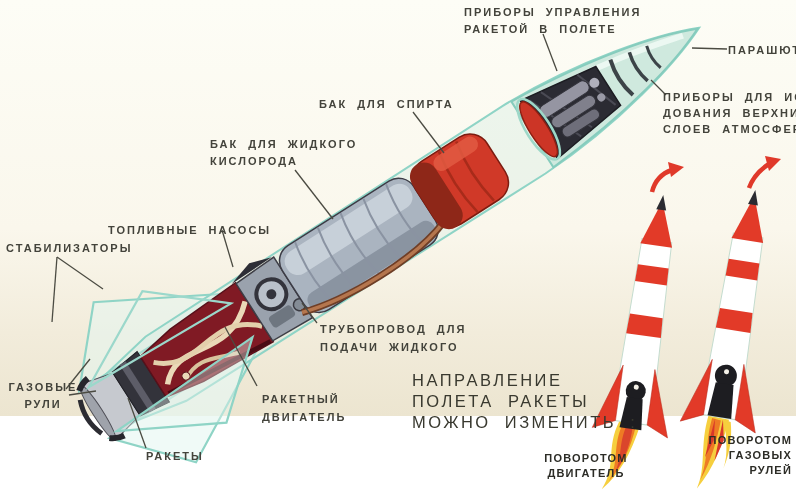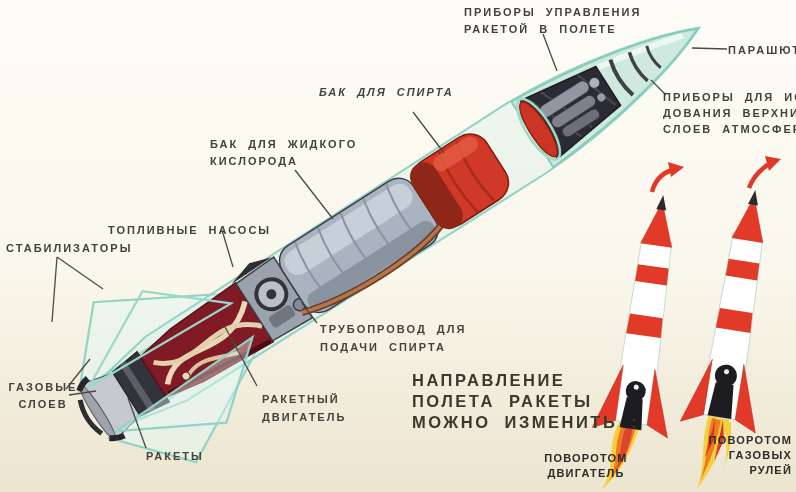--- a/index.html
+++ b/index.html
@@ -1,24 +1,24 @@
 <!DOCTYPE html>
 <html><head>
 <meta charset="utf-8">
 <style>
   html,body{margin:0;padding:0;}
   body{width:796px;height:492px;overflow:hidden;
        font-family:"Liberation Sans", sans-serif;}
-  #stage{position:relative;width:796px;height:492px;
+  #stage{position:relative;width:796px;height:416px;
          background:linear-gradient(180deg,#fdfdf6 0%,#faf7ec 55%,#f2ecdb 80%,#ece5d0 100%);}
   svg{position:absolute;left:0;top:0;}
   .lbl{position:absolute;font-size:11px;font-weight:600;color:#43433b;
        letter-spacing:2px;word-spacing:5px;white-space:nowrap;line-height:17px;}
   .lbl div{white-space:nowrap;}
-  .heading{position:absolute;font-size:16.5px;font-weight:bold;color:#39392f;
+  .heading{position:absolute;font-size:16.5px;font-weight:normal;color:#39392f;
        letter-spacing:2.5px;word-spacing:7px;line-height:21px;white-space:nowrap;}
   .note{position:absolute;font-size:11px;font-weight:700;color:#2c2c26;
        letter-spacing:1.2px;line-height:15px;white-space:nowrap;}
   .ctr{text-align:center;} .rgt{text-align:right;}
 </style>
 </head>
 <body>
 
 <div id="stage">
 
@@ -191,50 +191,50 @@
 <div class="lbl" style="left:728px;top:42px;">
   <div>ПАРАШЮТ</div>
 </div>
 
 <div class="lbl" style="left:663px;top:89px;line-height:16px;">
   <div>ПРИБОРЫ ДЛЯ ИССЛЕ</div>
   <div>ДОВАНИЯ ВЕРХНИХ</div>
   <div>СЛОЕВ АТМОСФЕРЫ</div>
 </div>
 
-<div class="lbl" style="left:319px;top:84px;font-style:italic;">
+<div class="lbl" style="left:319px;top:96px;">
   <div>БАК ДЛЯ СПИРТА</div>
 </div>
 
 <div class="lbl" style="left:210px;top:136px;">
   <div>БАК ДЛЯ ЖИДКОГО</div>
   <div>КИСЛОРОДА</div>
 </div>
 
 <div class="lbl" style="left:108px;top:212px;margin-top:10px;">
   <div>ТОПЛИВНЫЕ НАСОСЫ</div>
 </div>
 
 <div class="lbl" style="left:6px;top:240px;">
   <div>СТАБИЛИЗАТОРЫ</div>
 </div>
 
 <div class="lbl ctr" style="left:8px;top:379px;width:70px;">
   <div>ГАЗОВЫЕ</div>
-  <div>СЛОЕВ</div>
+  <div>РУЛИ</div>
 </div>
 
 <div class="lbl" style="left:262px;top:378px;line-height:18px;margin-top:12px;">
   <div>РАКЕТНЫЙ</div>
   <div>ДВИГАТЕЛЬ</div>
 </div>
 
 <div class="lbl" style="left:320px;top:320px;line-height:18px;">
   <div>ТРУБОПРОВОД ДЛЯ</div>
-  <div>ПОДАЧИ СПИРТА</div>
+  <div>ПОДАЧИ ЖИДКОГО</div>
 </div>
 
 <div class="lbl" style="left:146px;top:448px;">
   <div>РАКЕТЫ</div>
 </div>
 
 <div class="heading" style="left:412px;top:370px;">
   <div>НАПРАВЛЕНИЕ</div>
   <div>ПОЛЕТА РАКЕТЫ</div>
   <div>МОЖНО ИЗМЕНИТЬ :</div>

